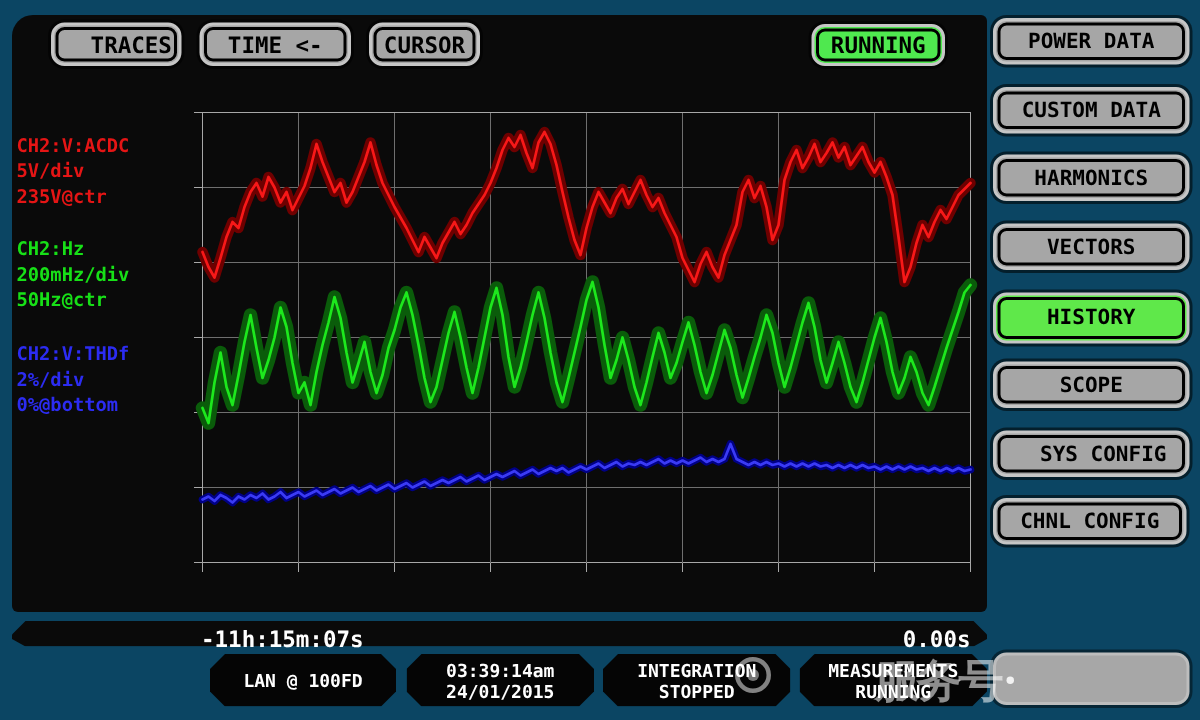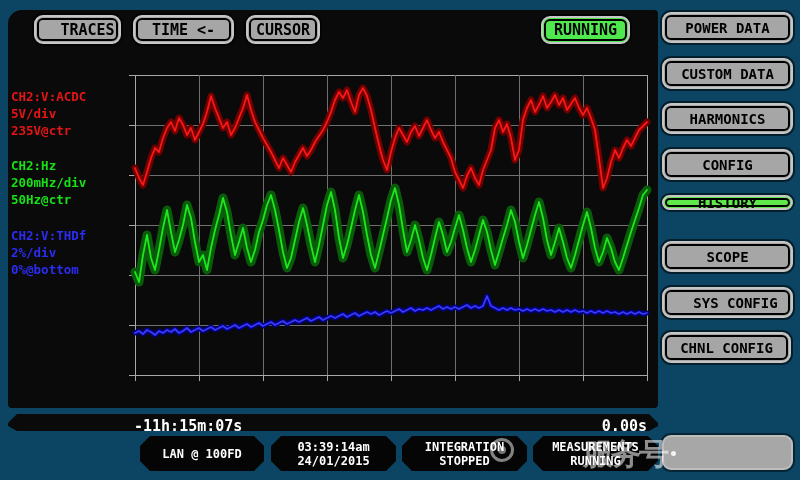--- a/index.html
+++ b/index.html
@@ -107,22 +107,22 @@
       <polyline points="8.0,203.0 12.0,213.0 16.0,186.0 20.0,166.0 24.0,189.0 28.0,201.0 32.0,181.0 36.0,159.0 40.0,141.0 44.0,163.0 48.0,183.0 52.0,171.0 56.0,156.0 60.0,136.0 64.0,149.0 68.0,173.0 72.0,193.0 76.0,186.0 80.0,201.0 84.0,179.0 88.0,161.0 92.0,146.0 96.0,129.0 100.0,143.0 104.0,166.0 108.0,186.0 112.0,173.0 116.0,159.0 120.0,179.0 124.0,193.0 128.0,181.0 132.0,163.0 136.0,151.0 140.0,136.0 144.0,126.0 148.0,141.0 152.0,161.0 156.0,183.0 160.0,199.0 164.0,189.0 168.0,171.0 172.0,153.0 176.0,139.0 180.0,156.0 184.0,176.0 188.0,193.0 192.0,176.0 196.0,156.0 200.0,136.0 204.0,123.0 208.0,141.0 212.0,169.0 216.0,189.0 220.0,176.0 224.0,159.0 228.0,141.0 232.0,126.0 236.0,143.0 240.0,166.0 244.0,186.0 248.0,199.0 252.0,183.0 256.0,166.0 260.0,149.0 264.0,131.0 268.0,119.0 272.0,136.0 276.0,161.0 280.0,183.0 284.0,171.0 288.0,156.0 292.0,171.0 296.0,189.0 300.0,201.0 304.0,186.0 308.0,169.0 312.0,153.0 316.0,166.0 320.0,183.0 324.0,173.0 328.0,159.0 332.0,146.0 336.0,161.0 340.0,179.0 344.0,193.0 348.0,181.0 352.0,166.0 356.0,151.0 360.0,163.0 364.0,181.0 368.0,196.0 372.0,183.0 376.0,169.0 380.0,156.0 384.0,141.0 388.0,153.0 392.0,173.0 396.0,189.0 400.0,176.0 404.0,161.0 408.0,146.0 412.0,133.0 416.0,149.0 420.0,171.0 424.0,186.0 428.0,173.0 432.0,159.0 436.0,173.0 440.0,189.0 444.0,199.0 448.0,186.0 452.0,171.0 456.0,156.0 460.0,143.0 464.0,159.0 468.0,179.0 472.0,193.0 476.0,183.0 480.0,169.0 484.0,179.0 488.0,193.0 492.0,201.0 496.0,189.0 500.0,176.0 504.0,163.0 508.0,151.0 512.0,139.0 516.0,126.0 520.0,121.0" fill="none" stroke="#1de81d" stroke-width="1.8" stroke-linejoin="round" stroke-linecap="round"></polyline>
       <polyline points="8.0,264.0 12.0,262.0 16.0,265.0 20.0,261.0 24.0,263.0 28.0,266.0 32.0,262.0 36.0,264.0 40.0,261.0 44.0,263.0 48.0,260.0 52.0,264.0 56.0,262.0 60.0,259.0 64.0,263.0 68.0,261.0 72.0,259.0 76.0,262.0 80.0,260.0 84.0,258.0 88.0,261.0 92.0,259.0 96.0,257.0 100.0,260.0 104.0,258.0 108.0,256.0 112.0,259.0 116.0,257.0 120.0,255.0 124.0,258.0 128.0,256.0 132.0,254.0 136.0,257.0 140.0,255.0 144.0,253.0 148.0,256.0 152.0,254.0 156.0,252.0 160.0,255.0 164.0,253.0 168.0,251.0 172.0,253.0 176.0,251.0 180.0,249.0 184.0,252.0 188.0,250.0 192.0,248.0 196.0,251.0 200.0,249.0 204.0,247.0 208.0,249.0 212.0,247.0 216.0,245.0 220.0,248.0 224.0,246.0 228.0,244.0 232.0,247.0 236.0,245.0 240.0,243.0 244.0,245.0 248.0,243.0 252.0,246.0 256.0,244.0 260.0,242.0 264.0,244.0 268.0,242.0 272.0,240.0 276.0,243.0 280.0,241.0 284.0,239.0 288.0,242.0 292.0,240.0 296.0,241.0 300.0,239.0 304.0,241.0 308.0,239.0 312.0,237.0 316.0,240.0 320.0,238.0 324.0,240.0 328.0,238.0 332.0,240.0 336.0,238.0 340.0,236.0 344.0,239.0 348.0,237.0 352.0,239.0 356.0,237.0 360.0,227.0 364.0,237.0 368.0,239.0 372.0,241.0 376.0,239.0 380.0,241.0 384.0,239.0 388.0,241.0 392.0,240.0 396.0,242.0 400.0,240.0 404.0,242.0 408.0,240.0 412.0,242.0 416.0,240.0 420.0,242.0 424.0,241.0 428.0,243.0 432.0,241.0 436.0,243.0 440.0,241.0 444.0,243.0 448.0,241.0 452.0,243.0 456.0,242.0 460.0,244.0 464.0,242.0 468.0,244.0 472.0,242.0 476.0,244.0 480.0,242.0 484.0,244.0 488.0,243.0 492.0,245.0 496.0,243.0 500.0,245.0 504.0,243.0 508.0,245.0 512.0,243.0 516.0,245.0 520.0,244.0" fill="none" stroke="#000085" stroke-width="5" stroke-linejoin="round" stroke-linecap="round"></polyline>
       <polyline points="8.0,264.0 12.0,262.0 16.0,265.0 20.0,261.0 24.0,263.0 28.0,266.0 32.0,262.0 36.0,264.0 40.0,261.0 44.0,263.0 48.0,260.0 52.0,264.0 56.0,262.0 60.0,259.0 64.0,263.0 68.0,261.0 72.0,259.0 76.0,262.0 80.0,260.0 84.0,258.0 88.0,261.0 92.0,259.0 96.0,257.0 100.0,260.0 104.0,258.0 108.0,256.0 112.0,259.0 116.0,257.0 120.0,255.0 124.0,258.0 128.0,256.0 132.0,254.0 136.0,257.0 140.0,255.0 144.0,253.0 148.0,256.0 152.0,254.0 156.0,252.0 160.0,255.0 164.0,253.0 168.0,251.0 172.0,253.0 176.0,251.0 180.0,249.0 184.0,252.0 188.0,250.0 192.0,248.0 196.0,251.0 200.0,249.0 204.0,247.0 208.0,249.0 212.0,247.0 216.0,245.0 220.0,248.0 224.0,246.0 228.0,244.0 232.0,247.0 236.0,245.0 240.0,243.0 244.0,245.0 248.0,243.0 252.0,246.0 256.0,244.0 260.0,242.0 264.0,244.0 268.0,242.0 272.0,240.0 276.0,243.0 280.0,241.0 284.0,239.0 288.0,242.0 292.0,240.0 296.0,241.0 300.0,239.0 304.0,241.0 308.0,239.0 312.0,237.0 316.0,240.0 320.0,238.0 324.0,240.0 328.0,238.0 332.0,240.0 336.0,238.0 340.0,236.0 344.0,239.0 348.0,237.0 352.0,239.0 356.0,237.0 360.0,227.0 364.0,237.0 368.0,239.0 372.0,241.0 376.0,239.0 380.0,241.0 384.0,239.0 388.0,241.0 392.0,240.0 396.0,242.0 400.0,240.0 404.0,242.0 408.0,240.0 412.0,242.0 416.0,240.0 420.0,242.0 424.0,241.0 428.0,243.0 432.0,241.0 436.0,243.0 440.0,241.0 444.0,243.0 448.0,241.0 452.0,243.0 456.0,242.0 460.0,244.0 464.0,242.0 468.0,244.0 472.0,242.0 476.0,244.0 480.0,242.0 484.0,244.0 488.0,243.0 492.0,245.0 496.0,243.0 500.0,245.0 504.0,243.0 508.0,245.0 512.0,243.0 516.0,245.0 520.0,244.0" fill="none" stroke="#3a3af5" stroke-width="1.8" stroke-linejoin="round" stroke-linecap="round"></polyline>
     </svg>
   <div class="axis-label" style="left:134px;">-11h:15m:07s</div>
   <div class="axis-label" style="left:547px;width:100px;text-align:right;">0.00s</div>
 
   <div class="btn" style="left:662px;top:12px;width:131px;height:31px;font-size:14px;">POWER DATA</div>
   <div class="btn" style="left:662px;top:58px;width:131px;height:31px;font-size:14px;">CUSTOM DATA</div>
   <div class="btn" style="left:662px;top:103px;width:131px;height:31px;font-size:14px;">HARMONICS</div>
-  <div class="btn" style="left:662px;top:149px;width:131px;height:31px;font-size:14px;">CONFIG</div>
-  <div class="btn" style="left: 662px; top: 195px; width: 131px; height: 15px; font-size: 14px; background: rgb(95, 232, 74);">HISTORY</div>
+  <div class="btn" style="left:662px;top:149px;width:131px;height:31px;font-size:14px;">VECTORS</div>
+  <div class="btn" style="left: 662px; top: 195px; width: 131px; height: 34px; font-size: 14px; background: rgb(95, 232, 74);">HISTORY</div>
   <div class="btn" style="left:662px;top:241px;width:131px;height:31px;font-size:14px;">SCOPE</div>
   <div class="btn" style="left:662px;top:287px;width:131px;height:31px;font-size:14px;padding-left:16px;">SYS CONFIG</div>
   <div class="btn" style="left:662px;top:332px;width:129px;height:31px;font-size:14px;">CHNL CONFIG</div>
 
   <div class="sbox" style="left:140px;width:124px;">
     <div class="sline">LAN @ 100FD</div>
 
   </div>
   <div class="sbox" style="left:271px;width:125px;">
     <div class="sline">03:39:14am</div>

